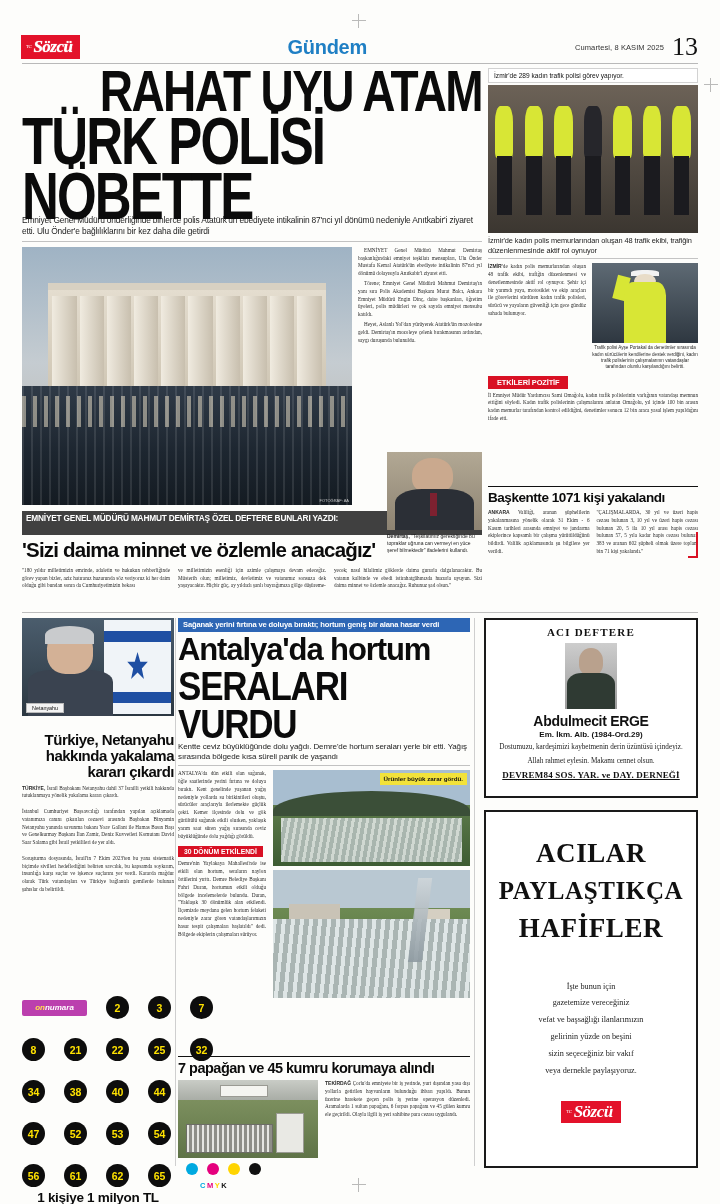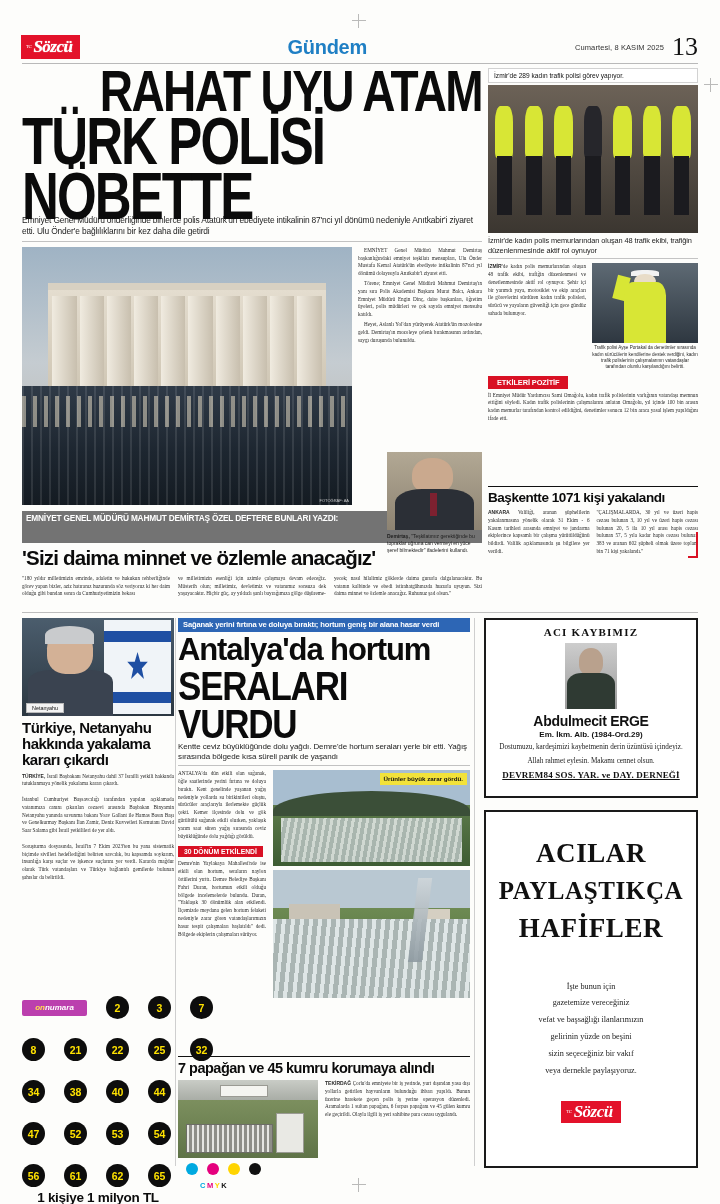--- a/index.html
+++ b/index.html
@@ -123,23 +123,23 @@
     content: ""; position: absolute; left: 0; right: 0; top: 8%; height: 26%;
     background-image: repeating-linear-gradient(90deg,
       rgba(228,218,196,.55) 0 4px, rgba(0,0,0,0) 4px 11px);
   }
   .photo-credit {
     position: absolute; right: 3px; bottom: 2px; color: #fff; font-size: 4px; opacity: .7;
   }
   .lead-text-col { width: 124px; }
 
   .quote-band {
-    margin-top: 6px; background: #737373; color: #fff;
+    margin-top: 6px; background: #404040; color: #fff;
     font-weight: bold; font-size: 8.3px; letter-spacing: -.2px;
-    padding: 2px 4px 20px; font-family: "Liberation Sans", sans-serif;
+    padding: 2px 4px 12px; font-family: "Liberation Sans", sans-serif;
   }
   .quote-head {
     font-size: 20.5px; font-weight: bold; letter-spacing: -.8px;
     margin-top: 3px; color: #0b0b0b;
     font-family: "Liberation Sans", sans-serif;
   }
   .quote-cols { display: flex; gap: 8px; margin-top: 5px; }
   .quote-cols > div { flex: 1; }
 
   .demirtas-block { position: absolute; right: 0; top: 384px; width: 95px; }
@@ -285,22 +285,22 @@
   .net-photo .person .suit {
     position: absolute; left: 0; top: 48%; width: 100%; height: 52%;
     background: #3a4350; border-radius: 26% 26% 0 0;
   }
   .net-name-tag {
     position: absolute; left: 4px; bottom: 3px; background: #f3f3f3;
     color: #111; font-size: 5.4px; padding: 1px 5px; border: 1px solid #bbb;
     font-family: "Liberation Sans", sans-serif;
   }
   .net-head {
-    font-size: 15px; font-weight: bold; text-align: left; line-height: 1.08;
-    letter-spacing: -.5px; margin-top: 4px; color: #0b0b0b;
+    font-size: 15px; font-weight: bold; text-align: right; line-height: 1.08;
+    letter-spacing: -.5px; margin-top: 16px; color: #0b0b0b;
     font-family: "Liberation Sans", sans-serif;
   }
   .net-body { margin-top: 4px; }
 
   
   .lottery { position: absolute; left: 22px; top: 996px; width: 152px; }
   .lot-grid {
     display: grid; grid-template-columns: repeat(5, 1fr); gap: 19px;
     align-items: center;
   }
@@ -718,21 +718,21 @@
     <span style="background:#00a9e0;"></span>
     <span style="background:#e5007d;"></span>
     <span style="background:#ffd400;"></span>
     <span style="background:#111111;"></span>
   </div>
   <div class="cmyk-label">
     <span class="c">C</span><span class="m">M</span><span class="y">Y</span><span class="k">K</span>
   </div>
 
   <div class="obit">
-    <div class="obit-title">ACI KAYBIMIZ</div>
+    <div class="obit-title">ACI DEFTERE</div>
     <div class="obit-photo">
       <div class="head"></div>
         <div class="uniform"></div>
     </div>
     <div class="obit-name">Abdulmecit ERGE</div>
     <div class="obit-rank">Em. İkm. Alb. (1984-Ord.29)</div>
     <div class="obit-text">Dostumuzu, kardeşimizi kaybetmenin derin üzüntüsü içindeyiz.</div>
     <div class="obit-text2">Allah rahmet eylesin. Makamı cennet olsun.</div>
     <div class="obit-org">DEVREM84 SOS. YAR. ve DAY. DERNEĞİ</div>
   </div>

